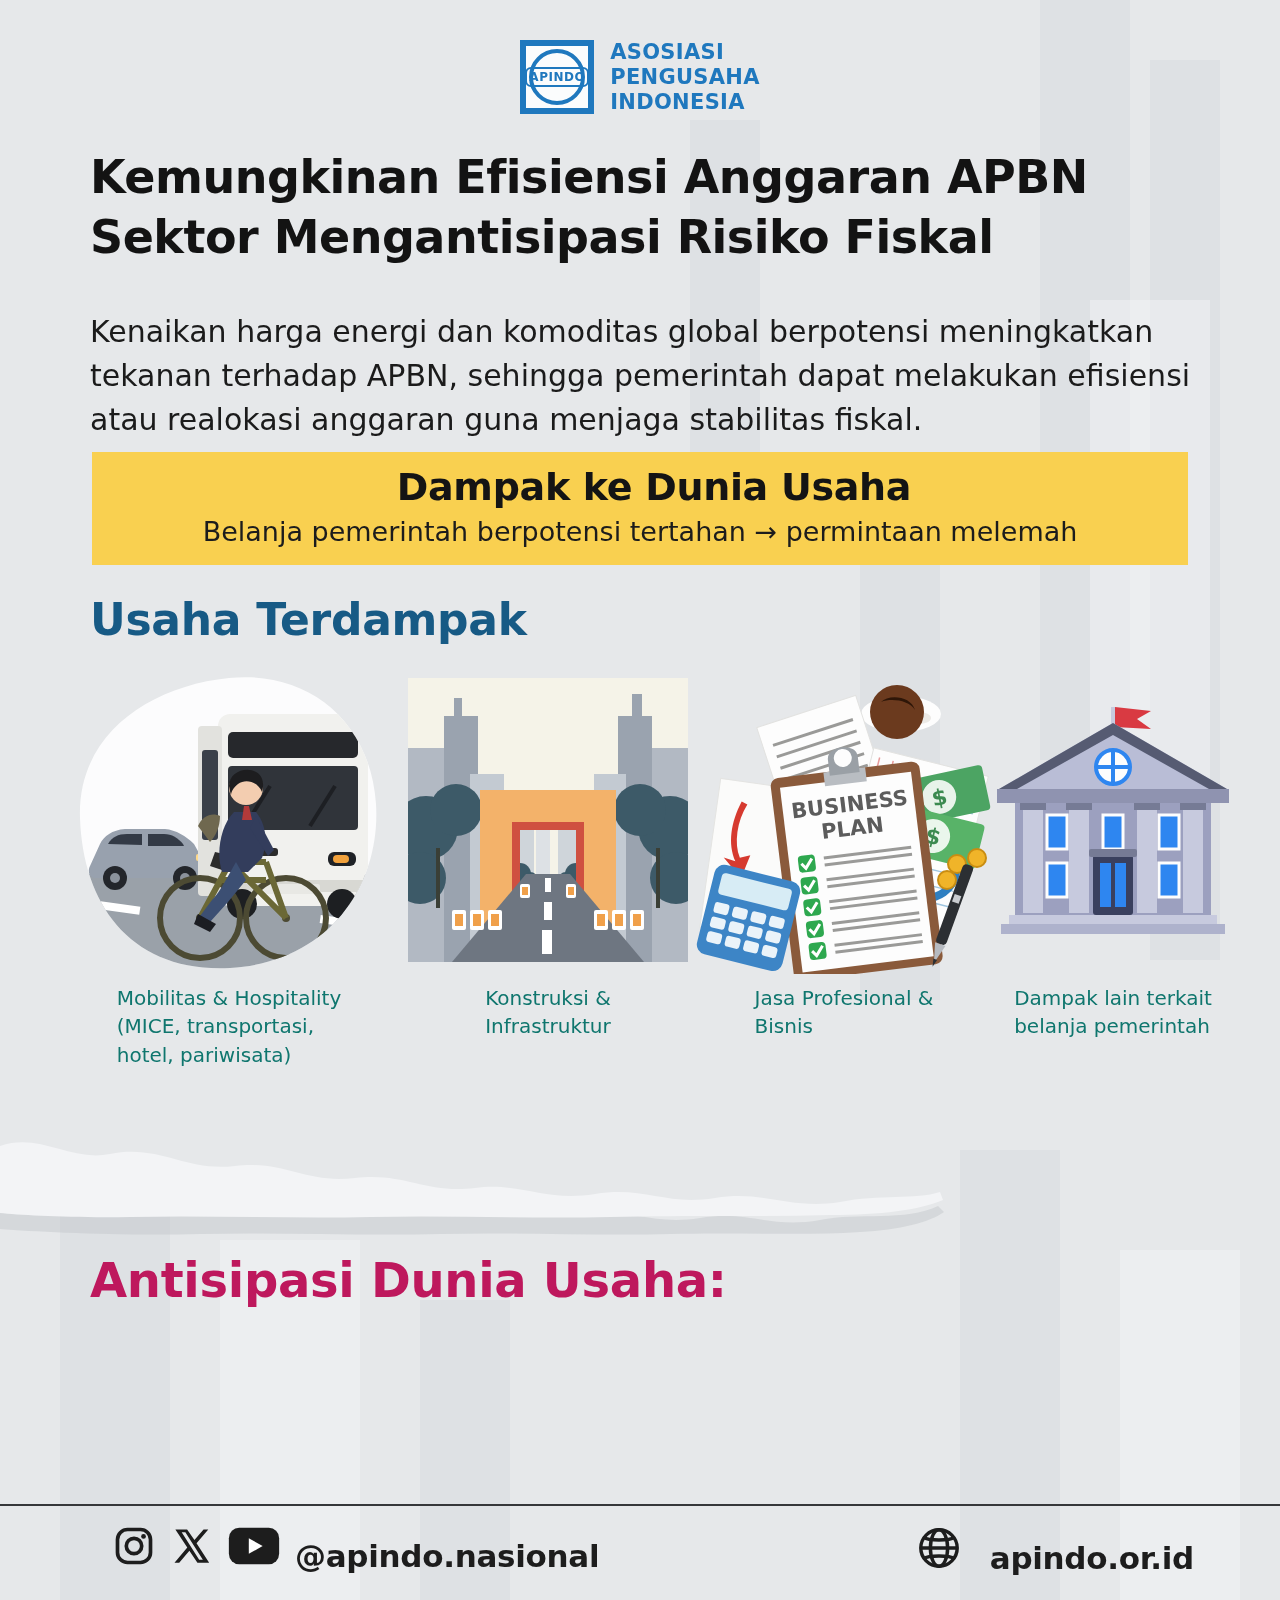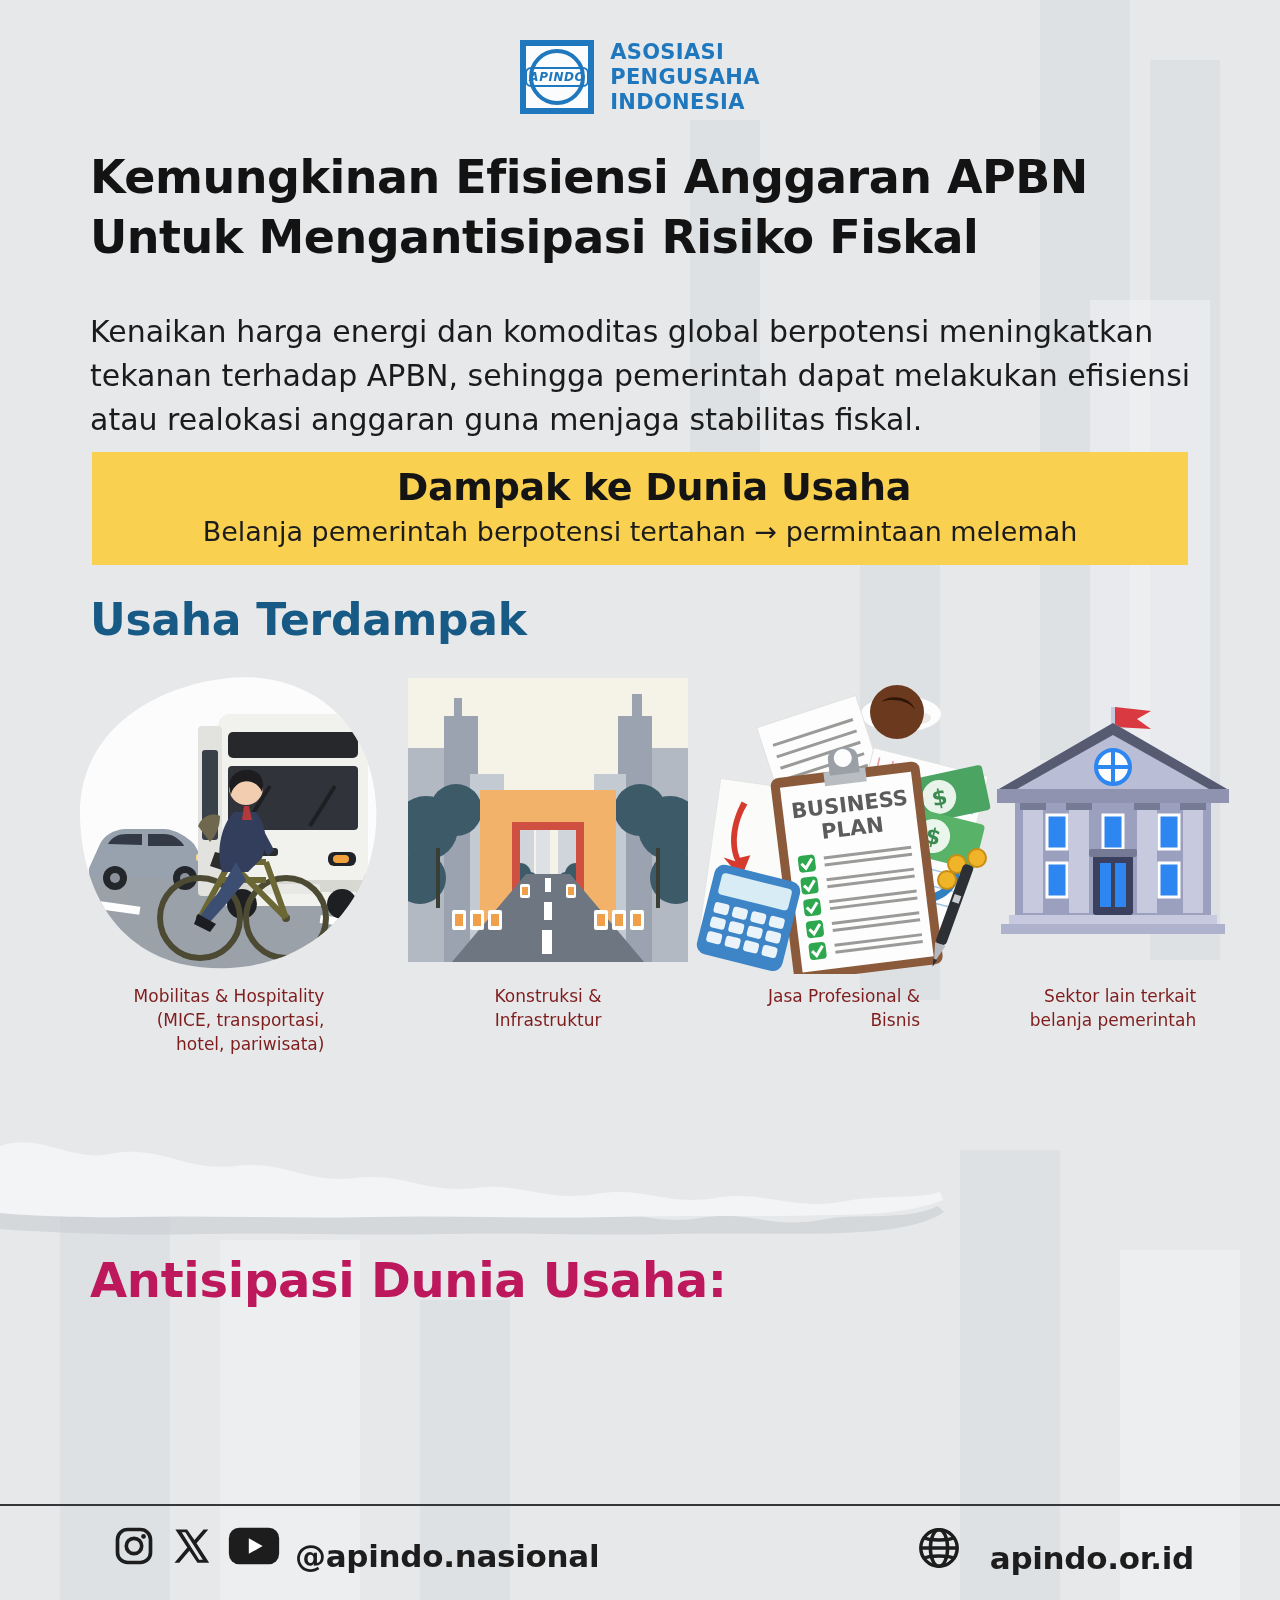--- a/index.html
+++ b/index.html
@@ -9,41 +9,41 @@
   .bg-shape{position:absolute;background:#c6cad0;opacity:.22;}
   .bg-shape.light{background:#f2f3f5;opacity:.5;}
 
   
   .logo-row{position:absolute;top:40px;left:0;right:0;display:flex;justify-content:center;align-items:center;gap:16px;}
   .logo-mark{width:74px;height:74px;border:6px solid #1F78BE;background:#fbfcfd;box-sizing:border-box;
              display:flex;align-items:center;justify-content:center;position:relative;}
   .logo-circle{width:56px;height:56px;border:4px solid #1F78BE;border-radius:50%;box-sizing:border-box;
                display:flex;align-items:center;justify-content:center;}
   .logo-acronym{font-size:12px;font-weight:bold;color:#1F78BE;border:2px solid #1F78BE;border-radius:6px;
-                padding:1px 2px;letter-spacing:.5px;font-style:italic;}
+                padding:1px 2px;letter-spacing:.5px;}
   .logo-text{font-size:21px;line-height:1.18;font-weight:bold;color:#1F78BE;white-space:pre-line;letter-spacing:.3px;}
 
   .page-title{position:absolute;left:90px;top:148px;width:1100px;font-size:46px;font-weight:800;
               line-height:1.3;color:#131313;letter-spacing:-.5px;}
   .page-title span{display:block;}
   .intro{position:absolute;left:90px;top:310px;width:1110px;font-size:30px;line-height:1.47;color:#1b1b1b;}
 
   .banner{position:absolute;left:92px;top:452px;width:1096px;height:113px;background:#F9D050;text-align:center;box-sizing:border-box;}
   .banner-title{margin-top:13px;font-size:38px;font-weight:800;color:#141414;letter-spacing:-.3px;padding-left:28px;}
   .banner-sub{margin-top:7px;font-size:27px;color:#1c1c1c;}
 
   .sector-heading{position:absolute;left:90px;top:594px;font-size:44px;font-weight:800;color:#175A85;letter-spacing:-.3px;}
 
   .sector-cell{position:absolute;top:664px;display:flex;flex-direction:column;align-items:center;}
   .cell-1{left:64px;width:330px;}
   .cell-2{left:398px;width:300px;}
   .cell-3{left:684px;width:320px;}
   .cell-4{left:988px;width:250px;}
   .illus{height:312px;display:flex;align-items:center;justify-content:center;}
-  .sector-label{margin-top:8px;font-size:17px;line-height:1.42;text-align:right;color:#7f1d1d;white-space:pre-line;}
+  .sector-label{margin-top:8px;font-size:20px;line-height:1.42;text-align:left;color:#0f766e;white-space:pre-line;}
 
   .torn{position:absolute;left:0;top:1112px;pointer-events:none;}
 
   .antisipasi-heading{position:absolute;left:90px;top:1252px;font-size:48px;font-weight:800;color:#be185d;letter-spacing:-.3px;}
   .antisipasi-body{position:absolute;left:90px;top:1330px;width:1090px;font-size:37px;line-height:1.5;color:#141414;}
 
   .footer-line{position:absolute;left:0;top:1504px;width:1280px;height:2px;background:#35373a;}
   .footer-left{position:absolute;left:112px;top:1518px;display:flex;align-items:center;gap:15px;}
   .footer-right{position:absolute;right:86px;top:1520px;display:flex;align-items:center;gap:28px;}
   .footer-handle,.footer-site{font-size:31px;font-weight:bold;color:#1d1d1d;letter-spacing:-.3px;margin-top:20px;}
@@ -73,21 +73,21 @@
         <span class="logo-acronym">APINDO</span>
       </div>
     </div>
     <div class="logo-text">ASOSIASI
 PENGUSAHA
 INDONESIA</div>
   </div>
 
   <div class="page-title">
     <span>Kemungkinan Efisiensi Anggaran APBN</span>
-    <span>Untuk Mengantisipasi Risiko Fiskal</span>
+    <span>Sektor Mengantisipasi Risiko Fiskal</span>
   </div>
 
   <div class="intro">Kenaikan harga energi dan komoditas global berpotensi meningkatkan tekanan terhadap APBN, sehingga pemerintah dapat melakukan efisiensi atau realokasi anggaran guna menjaga stabilitas fiskal.</div>
 
   <div class="banner">
     <div class="banner-title">Dampak ke Dunia Usaha</div>
     <div class="banner-sub">Belanja pemerintah berpotensi tertahan → permintaan melemah</div>
   </div>
 
   <div class="sector-heading">Usaha Terdampak</div>
@@ -389,21 +389,21 @@
 
         <rect x="100" y="150" width="40" height="60" rx="3" fill="#3a405e"></rect>
         <rect x="107" y="158" width="11" height="44" fill="#2e86f0"></rect>
         <rect x="122" y="158" width="11" height="44" fill="#2e86f0"></rect>
         <rect x="96" y="144" width="48" height="8" rx="2" fill="#767b95"></rect>
 
         <rect x="16" y="210" width="208" height="9" fill="#c7cade"></rect>
         <rect x="8" y="219" width="224" height="10" fill="#aeb2cc"></rect>
       </svg>
     </div>
-    <div class="sector-label">Sektor lain terkait
+    <div class="sector-label">Dampak lain terkait
 belanja pemerintah</div>
   </div>
 
   <div class="torn">
     <svg width="950" height="125" viewBox="0 0 950 125">
       <path d="M0,72 C30,44 60,78 100,64 C150,46 170,82 225,74 C270,68 290,94 340,88 C390,82 410,102 460,97 C505,92 525,110 575,102 C625,94 650,114 700,106 C750,98 770,117 820,108 C860,100 905,110 938,94 L944,100 C930,110 900,118 860,120 C800,124 740,120 670,122 C600,124 520,120 440,122 C360,124 280,120 200,122 C120,124 40,120 0,117 Z" fill="#c7cacd" opacity="0.55"></path>
       <path d="M0,34 C40,20 70,50 110,42 C160,32 185,60 235,54 C285,48 305,72 355,66 C405,60 425,82 475,76 C520,70 545,90 595,82 C645,74 665,94 715,86 C765,78 790,98 840,90 C880,82 915,88 940,80 L943,88 C920,98 880,103 830,103 C760,105 690,103 610,105 C530,107 450,103 370,105 C290,107 210,103 130,105 C70,106 20,103 0,101 Z" fill="#f3f4f6"></path>
     </svg>
   </div>
 

